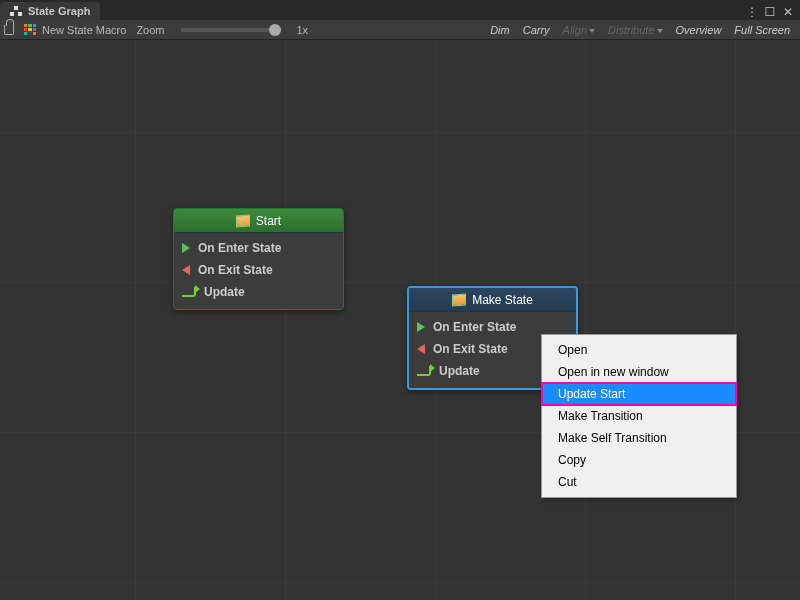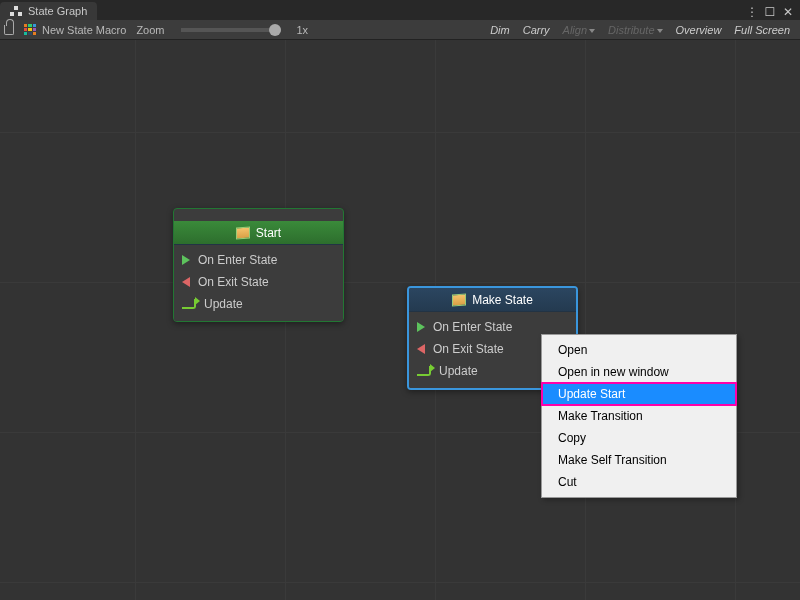--- a/index.html
+++ b/index.html
@@ -1,41 +1,41 @@
 <!DOCTYPE html>
 <html><head>
 <meta charset="utf-8">
 <style>
   * { box-sizing: border-box; margin: 0; padding: 0; }
   body { width: 800px; height: 600px; overflow: hidden; font-family: Arial, sans-serif; font-size: 12px; background: #333; color: #c8c8c8; }
   .window { width: 800px; height: 600px; background: #383838; display: flex; flex-direction: column; }
   .tabbar { height: 20px; background: #282828; display: flex; align-items: flex-end; }
-  .tab { background: #383838; border-top-left-radius: 4px; border-top-right-radius: 4px; padding: 3px 10px; display: flex; align-items: center; gap: 6px; font-size: 11px; }
+  .tab { background: #383838; border-top-left-radius: 4px; border-top-right-radius: 4px; padding: 3px 10px; display: flex; align-items: center; gap: 6px; font-size: 11px; font-weight: bold; }
   .tab-spacer { flex: 1; }
   .win-btns { display: flex; gap: 6px; align-items: center; padding: 2px 6px; }
   .win-btn { width: 12px; height: 12px; display: flex; align-items: center; justify-content: center; color: #c8c8c8; }
   .toolbar { height: 20px; background: #3c3c3c; border-bottom: 1px solid #222; display: flex; align-items: center; padding: 0 4px; gap: 10px; font-size: 11px; color: #b8b8b8; }
   .toolbar .right { margin-left: auto; display: flex; gap: 1px; font-style: italic; }
   .tbtn { padding: 2px 6px; color: #ccc; cursor: pointer; }
   .tbtn.disabled { color: #666; }
   .slider { position: relative; width: 100px; height: 4px; background: #555; margin: 0 6px; }
   .slider .knob { position: absolute; top: -4px; left: 88px; width: 12px; height: 12px; background: #aaa; border-radius: 6px; }
   .canvas { flex: 1; position: relative; background: #333;
     background-image:
       linear-gradient(#3a3a3a 1px, transparent 1px),
       linear-gradient(90deg, #3a3a3a 1px, transparent 1px);
     background-size: 150px 150px;
     background-position: -15px -58px;
   }
   .node { position: absolute; width: 171px; border: 1px solid #273; border-radius: 4px; overflow: hidden; background: #3c3c3c; box-shadow: 0 2px 6px rgba(0,0,0,0.4); }
   .node.selected { border: 2px solid #3a96dd; }
   .node-header { display: flex; align-items: center; justify-content: center; gap: 6px; height: 24px; font-size: 12px; color: #fff; }
-  .node-header.green { background: linear-gradient(#3a8a3a, #2d6e2d); border-bottom: 1px solid #234; margin-top: 12px; }
+  .node-header.green { background: linear-gradient(#3a8a3a, #2d6e2d); border-bottom: 1px solid #234; }
   .node-header.blue { background: linear-gradient(#2b4660, #243a50); border-bottom: 1px solid #234; }
-  .node-body { background: #3c3c3c; padding: 4px 8px 6px 8px; }
+  .node-body { background: #3c3c3c; padding: 4px 8px 6px 8px; font-weight: bold; }
   .node-row { display: flex; align-items: center; gap: 8px; height: 22px; color: #ccc; font-size: 12px; }
   .ctx-menu { position: absolute; width: 196px; background: #f0f0f0; border: 1px solid #999; box-shadow: 2px 2px 5px rgba(0,0,0,0.3); padding: 4px 0; left: 541px; top: 294px; color: #000; font-size: 12px; }
   .ctx-item { padding: 3px 16px; cursor: default; line-height: 16px; }
   .ctx-item.highlight { background: #1a8cff; color: #fff; outline: 2px solid #ff00aa; outline-offset: -1px; }
   
   .ico { display: inline-block; }
   .triangle-green { width: 0; height: 0; border-top: 5px solid transparent; border-bottom: 5px solid transparent; border-left: 8px solid #5dc35d; }
   .triangle-red { width: 0; height: 0; border-top: 5px solid transparent; border-bottom: 5px solid transparent; border-right: 8px solid #d66; }
   .loop { width: 14px; height: 10px; border: 2px solid #7c3; border-top: none; border-left: none; border-bottom-right-radius: 3px; position: relative; }
   .loop::after { content: ''; position: absolute; right: -6px; top: -2px; width: 0; height: 0; border-left: 5px solid #7c3; border-top: 4px solid transparent; border-bottom: 4px solid transparent; }
@@ -145,19 +145,19 @@
           <span>Update</span>
         </div>
       </div>
     </div>
 
     <div class="ctx-menu">
       <div class="ctx-item">Open</div>
       <div class="ctx-item">Open in new window</div>
       <div class="ctx-item highlight">Update Start</div>
       <div class="ctx-item">Make Transition</div>
+      <div class="ctx-item">Make Self Transition</div>
       <div class="ctx-item">Copy</div>
-      <div class="ctx-item">Make Self Transition</div>
       <div class="ctx-item">Cut</div>
     </div>
 
   </div>
 </div>
 
 </body></html>

